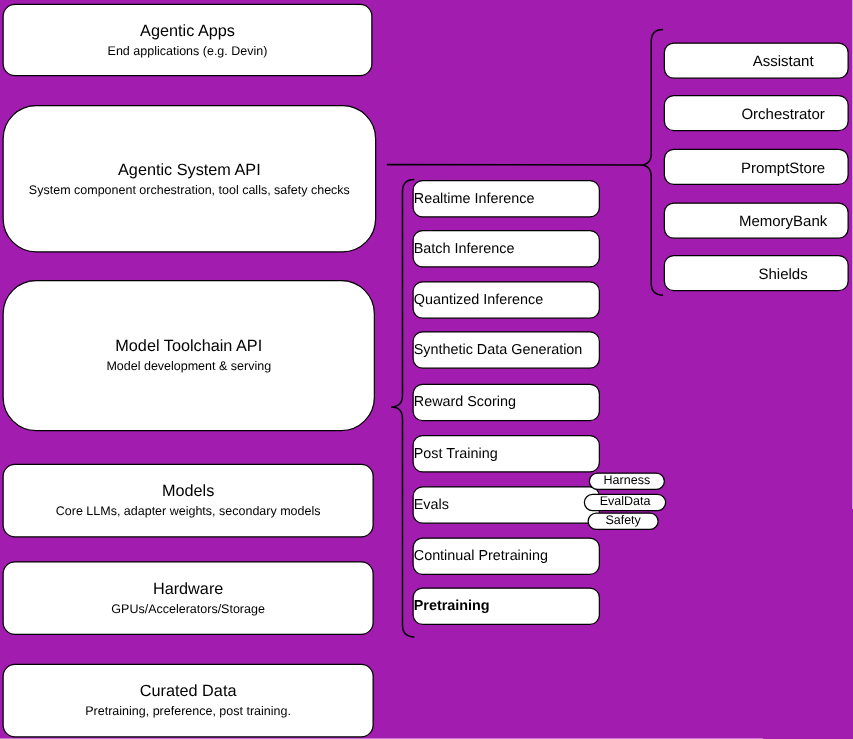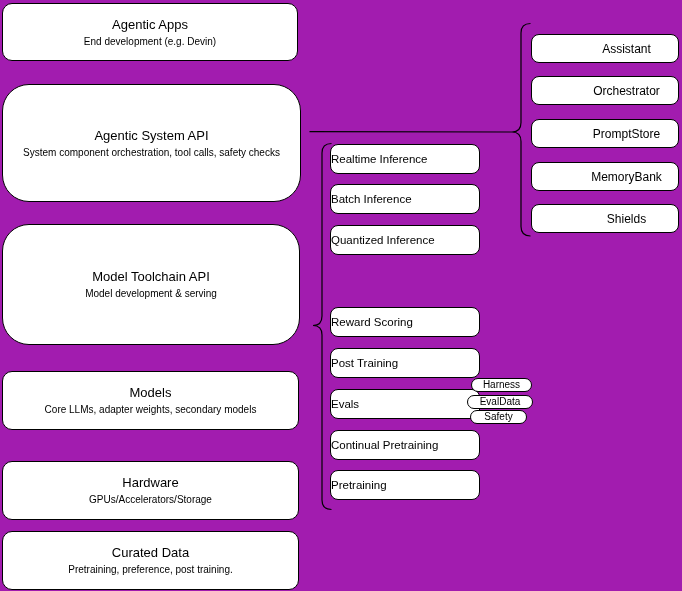--- a/index.html
+++ b/index.html
@@ -80,70 +80,73 @@
 <div class="canvas">
 
   <svg class="overlay" width="682" height="591" viewBox="0 0 682 591" fill="none" stroke="#000000" stroke-width="1.2">
     <path d="M 331.5 143.5 Q 322 143.5 322 153 L 322 316 Q 322 325.5 313 325.5 Q 322 325.5 322 335 L 322 500 Q 322 509.5 331.5 509.5"></path>
     <path d="M 530.5 23.5 Q 521 23.5 521 33 L 521 122.5 Q 521 132 512 132 Q 521 132 521 141.5 L 521 226.5 Q 521 236 530.5 236"></path>
     <path d="M 309.5 131.7 L 512 132"></path>
   </svg>
 
   <div class="node" style="left:2px;top:3px;width:296px;height:58px;border-radius:10px;">
     <div class="title">Agentic Apps</div>
-    <div class="subtitle">End development (e.g. Devin)</div>
+    <div class="subtitle">End applications (e.g. Devin)</div>
   </div>
 
   <div class="node" style="left:2px;top:84px;width:299px;height:118px;border-radius:27px;padding-bottom:0;">
     <div class="title">Agentic System API</div>
     <div class="subtitle">System component orchestration, tool calls, safety checks</div>
   </div>
 
   <div class="node" style="left:2px;top:224px;width:298px;height:121px;border-radius:27px;">
     <div class="title">Model Toolchain API</div>
     <div class="subtitle">Model development &amp; serving</div>
   </div>
 
   <div class="node" style="left:2px;top:371px;width:297px;height:59px;border-radius:10px;">
     <div class="title">Models</div>
     <div class="subtitle">Core LLMs, adapter weights, secondary models</div>
   </div>
 
-  <div class="node" style="left:2px;top:461px;width:297px;height:59px;border-radius:10px;">
+  <div class="node" style="left:2px;top:449px;width:297px;height:59px;border-radius:10px;">
     <div class="title">Hardware</div>
     <div class="subtitle">GPUs/Accelerators/Storage</div>
   </div>
 
   <div class="node" style="left:2px;top:531px;width:297px;height:59px;border-radius:10px;">
     <div class="title">Curated Data</div>
     <div class="subtitle">Pretraining, preference, post training.</div>
   </div>
 
   <div class="midbox" style="top:144px;">
     <span>Realtime Inference</span>
   </div>
   <div class="midbox" style="top:184px;">
     <span>Batch Inference</span>
   </div>
   <div class="midbox" style="top:225px;">
     <span>Quantized Inference</span>
   </div>
+  <div class="midbox" style="top:265px;">
+    <span>Synthetic Data Generation</span>
+  </div>
   <div class="midbox" style="top:307px;">
     <span>Reward Scoring</span>
   </div>
   <div class="midbox" style="top:348px;">
     <span>Post Training</span>
   </div>
   <div class="midbox" style="top:389px;">
     <span>Evals</span>
   </div>
   <div class="midbox" style="top:430px;">
     <span>Continual Pretraining</span>
   </div>
-  <div class="midbox" style="top:470px;">
+  <div class="midbox" style="top:470px;font-weight:bold;">
     <span>Pretraining</span>
   </div>
 
   <div class="pill" style="left:471px;top:378px;width:61px;">
     <span>Harness</span>
   </div>
   <div class="pill" style="left:467px;top:395px;width:66px;">
     <span>EvalData</span>
   </div>
   <div class="pill" style="left:470px;top:410px;width:57px;">

